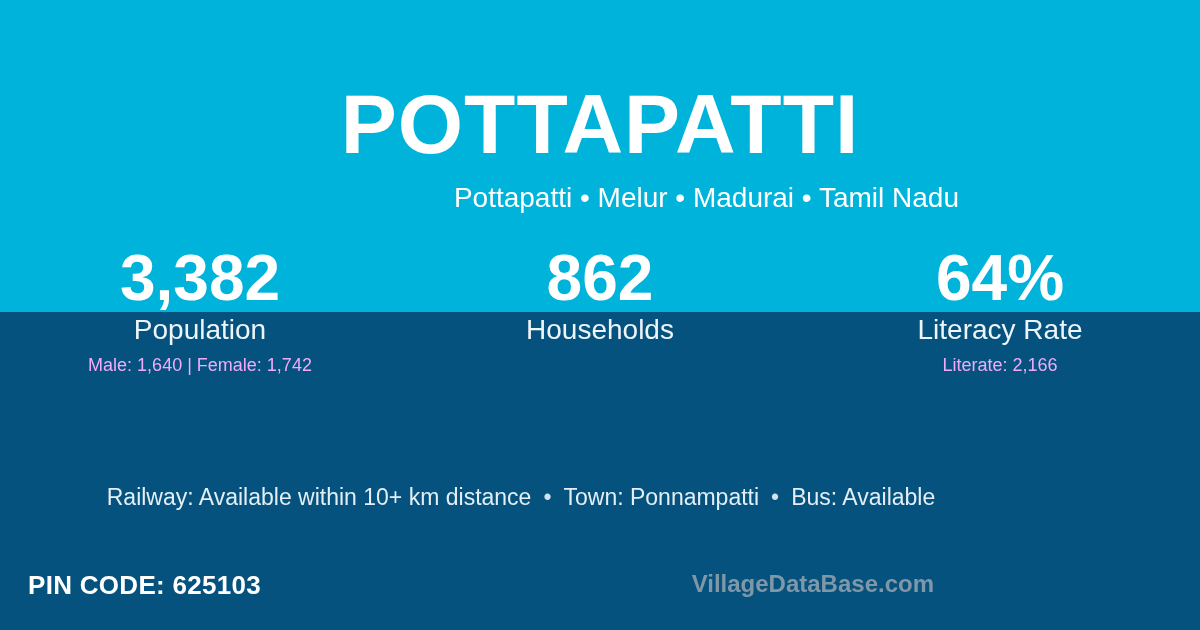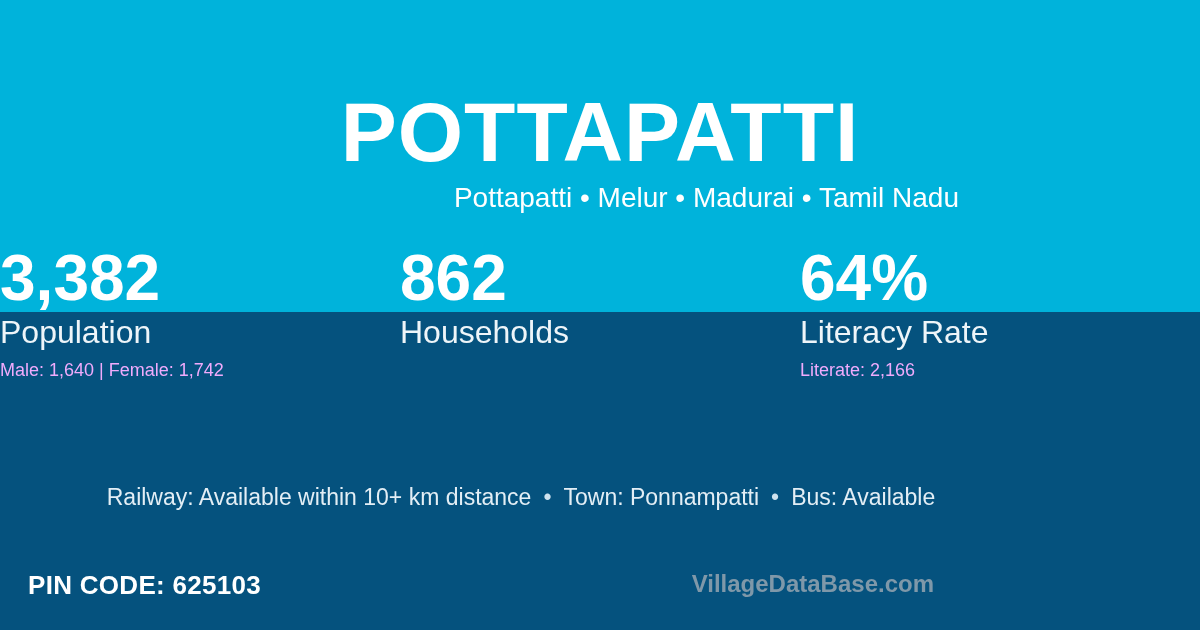--- a/index.html
+++ b/index.html
@@ -39,21 +39,20 @@
     left: 0;
     top: 82px;
     width: 1200px;
     text-align: center;
     font-size: 84px;
     font-weight: 700;
     letter-spacing: 1px;
     line-height: 1;
     color: #ffffff;
     white-space: nowrap;
-    margin-top: 8px;
   }
   .subtitle {
     position: absolute;
     left: 0;
     top: 183px;
     width: 959px;
     text-align: right;
     font-size: 28px;
     font-weight: 400;
     line-height: 1.1;
@@ -65,33 +64,33 @@
   .stats {
     position: absolute;
     left: 0;
     top: 246px;
     width: 1200px;
     display: flex;
     flex-direction: row;
   }
   .stat {
     flex: 1 1 0;
-    text-align: left;
+    text-align: center;
   }
   .stat-value {
     font-size: 64px;
     font-weight: 700;
     line-height: 1;
     color: #ffffff;
     letter-spacing: 0px;
     height: 62px;
   }
   .stat-label {
     margin-top: 6px;
-    font-size: 32px;
+    font-size: 28px;
     font-weight: 400;
     line-height: 1.15;
     color: #eef5f9;
   }
   .stat-sub {
     margin-top: 9px;
     font-size: 18px;
     font-weight: 400;
     line-height: 1.15;
     color: #f0abfc;

